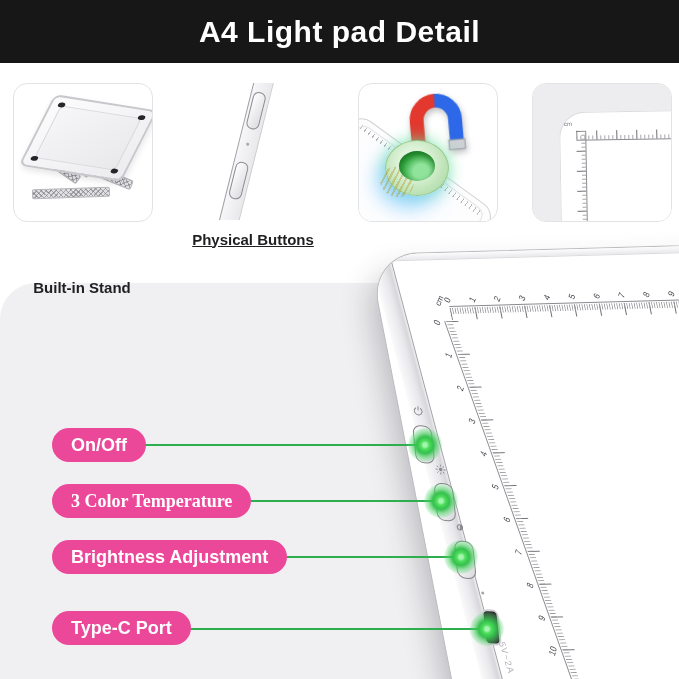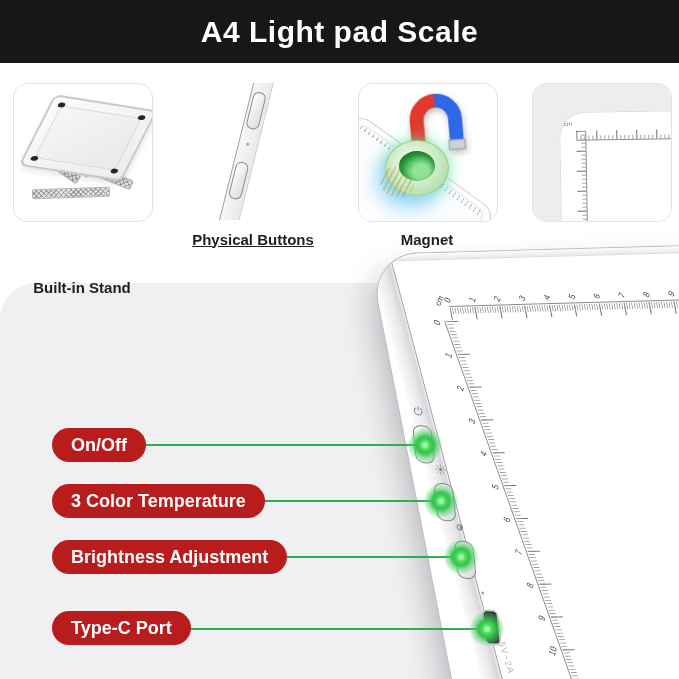--- a/index.html
+++ b/index.html
@@ -100,33 +100,33 @@
   .ruler-side{position:absolute;left:62px;top:68px;width:15px;height:520px;border-left:1px solid #8a8a90;
       transform:skewX(9deg);transform-origin:top left;
       background-image:repeating-linear-gradient(180deg,#9a9aa0 0 .8px,transparent .8px 3.3px),
                        repeating-linear-gradient(180deg,#6d6d73 0 1px,transparent 1px 33px);
       background-repeat:repeat-y;background-size:6px 3.3px,12px 33px;background-position:1px 0,1px 0;}
   .rnum{position:absolute;font-size:8.5px;color:#44444a;transform:rotate(-58deg);}
   .runit{position:absolute;font-size:8px;color:#44444a;transform:rotate(-58deg);}
 
   
   .callout-line{position:absolute;height:2px;background:#2fae4f;z-index:3;}
-  .pill{position:absolute;left:52px;height:34px;border-radius:17px;background:#b91c1c;
+  .pill{position:absolute;left:52px;height:34px;border-radius:17px;background:#ec4899;
       display:flex;align-items:center;justify-content:center;padding:0 19px;z-index:4;
       color:#fff;font-size:18px;font-weight:bold;white-space:nowrap;}
   .glow-dot{position:absolute;width:34px;height:34px;border-radius:50%;z-index:4;
       background:radial-gradient(circle,#a5f5ae 0 8%,#4ede5e 18%,#35c04c 34%,rgba(72,209,96,.55) 52%,rgba(92,220,120,.22) 68%,transparent 75%);}
 </style>
 </head>
 <body>
 
 <div class="stage">
 
   <div class="header">
-    <div class="title">A4 Light pad Scale</div>
+    <div class="title">A4 Light pad Detail</div>
   </div>
 
   <div class="card bordered" style="left:13px;">
     <div>
       <div class="mesh" style="left:10px;top:74px;width:58px;height:8px;transform:rotate(35deg);"></div>
       <div class="mesh" style="left:64px;top:86px;width:54px;height:8px;transform:rotate(22deg);"></div>
       <div class="mesh" style="left:18px;top:104px;width:76px;height:8px;transform:rotate(-2deg);"></div>
       <div class="mesh" style="left:56px;top:60px;width:64px;height:8px;transform:rotate(-52deg);"></div>
       <div class="stand-panel">
         <div class="inner"></div>
@@ -174,21 +174,20 @@
     <div class="scale-bg"></div>
     <div class="scale-pad">
       <div class="scale-h"></div>
       <div class="scale-v"></div>
       <div class="scale-cm">cm</div>
     </div>
   </div>
 
   <div class="caption" style="left:13px;width:138px;margin-top:48px;">Built-in Stand</div>
   <div class="caption" style="left:184px;width:138px;text-decoration:underline;">Physical Buttons</div>
-  <div class="caption" style="left:358px;width:138px;">Magnet</div>
 
   <div class="gray-panel"></div>
 
   <div class="pad">
     <div class="pad-side"></div>
     <div class="pad-topband"></div>
 
     <svg class="edge-icon" style="left:13px;top:151px;" viewBox="0 0 11 11">
       <path d="M3.4 2.6 A3.8 3.8 0 1 0 7.6 2.6" fill="none" stroke="#8a8a90" stroke-width="1"></path>
       <line x1="5.5" y1="0.8" x2="5.5" y2="5" stroke="#8a8a90" stroke-width="1"></line>
@@ -249,21 +248,21 @@
 
     </div>
   </div>
 
   <div class="callout-line" style="left:100px;top:444px;width:325px;"></div>
   <div class="callout-line" style="left:100px;top:500px;width:341px;"></div>
   <div class="callout-line" style="left:100px;top:556px;width:361px;"></div>
   <div class="callout-line" style="left:100px;top:628px;width:387px;"></div>
 
   <div class="pill" style="top:428px;">On/Off</div>
-  <div class="pill" style="top:484px;">3 Color Temperature</div>
+  <div class="pill" style="top:484px;font-family:Liberation Serif, serif;">3 Color Temperature</div>
   <div class="pill" style="top:611px;">Type-C Port</div>
   <div class="pill" style="top:540px;">Brightness Adjustment</div>
 
   <div class="glow-dot" style="left:408px;top:428px;"></div>
   <div class="glow-dot" style="left:424px;top:484px;"></div>
   <div class="glow-dot" style="left:444px;top:540px;"></div>
   <div class="glow-dot" style="left:470px;top:612px;"></div>
 
 </div>
 

